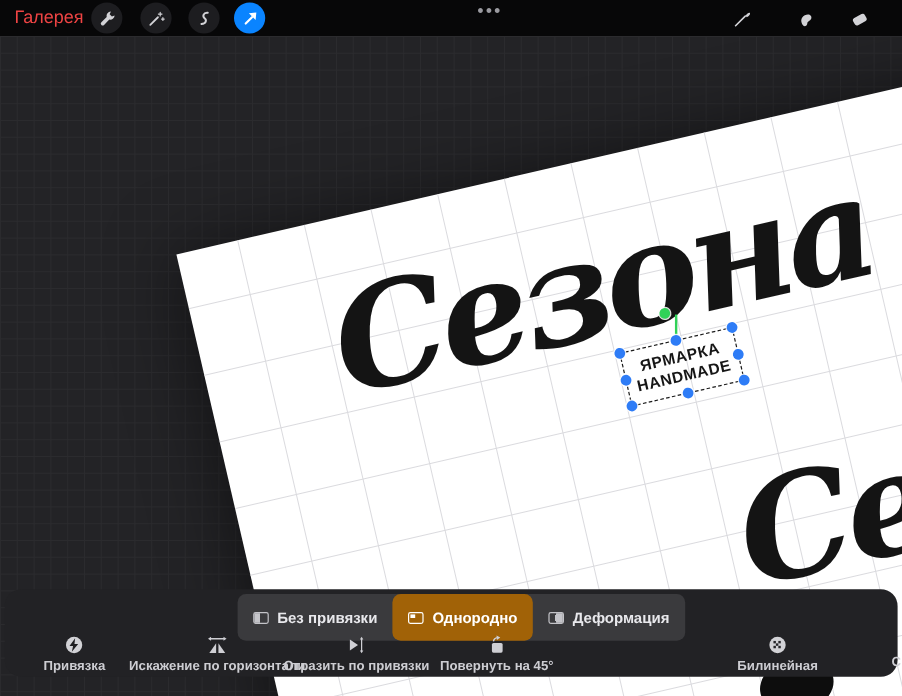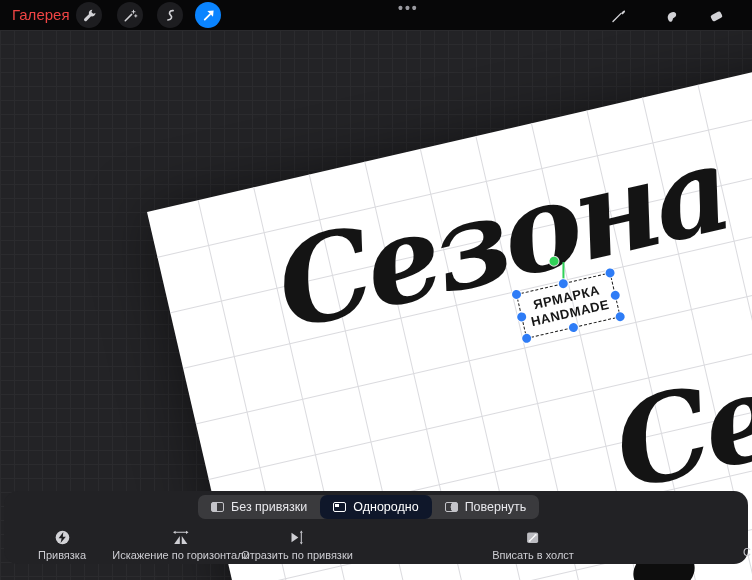--- a/index.html
+++ b/index.html
@@ -76,39 +76,39 @@
   .tool svg, .rtool svg { display:block; }
   .more { position:absolute; left:398px; top:0px; color:#9a9aa0; font-size:14px;
           letter-spacing:2px; font-weight:bold; }
   .rtool { position:absolute; top:3px; width:26px; height:24px; border:none;
            background:transparent; display:flex; align-items:center;
            justify-content:center; padding:0; }
 
   
   .panel { position:absolute; left:4px; top:491px; width:744px; height:73px;
            background:#222225; border-radius:14px; z-index:6; }
-  .segs { position:absolute; left:194px; top:4px; height:24px;
-          background:#3a3a3d; border-radius:7px; display:flex; align-items:stretch; }
+  .segs { position:absolute; left:194px; top:4px; height:39px;
+          background:#3a3a3d; border-radius:7px; display:flex; align-items:stretch;font-weight:bold; }
   .seg { display:flex; align-items:center; gap:7px; padding:0 13px;
          font-size:12.5px; color:#e8e8ec; border-radius:7px; white-space:nowrap;
          cursor:default; }
-  .seg.selected { background:#0f172a; color:#ffffff; }
+  .seg.selected { background:#a16207; color:#ffffff; }
   .mi { width:13px; height:10px; border-radius:2px; border:1.5px solid #c4c4c9;
         position:relative; flex:0 0 auto; }
   .mi-freeform { background:linear-gradient(90deg,#c4c4c9 0 42%, transparent 42%); }
   .mi-uniform  { border-color:#ffffff; }
   .mi-uniform::after { content:""; position:absolute; left:1px; top:1px;
         width:4px; height:3px; background:#ffffff; }
   .mi-distort  { transform:skewX(-12deg);
         background:linear-gradient(115deg,#c4c4c9 38%, transparent 38%); }
   .mi-warp     { background:radial-gradient(circle at 100% 50%, #c4c4c9 55%, transparent 56%); }
 
   .action { position:absolute; top:37px; transform:translateX(-50%);
             display:flex; flex-direction:column; align-items:center; gap:3px;
-            border:none; background:transparent; padding:0; white-space:nowrap; }
+            border:none; background:transparent; padding:0; white-space:nowrap;font-weight:bold; }
   .action .al { font-size:11px; color:#cdcdd2; }
   .action.trunc { transform:none; top:55px; }
   .ai { height:18px; display:flex; align-items:center; justify-content:center; }
 </style>
 </head>
 <body>
 
 <div class="canvas">
   <div class="lettering main">Сезона</div>
   <div class="lettering second">Сезона</div>
@@ -197,21 +197,21 @@
     <div class="seg">
       <span class="mi mi-freeform"></span>
       <span>Без привязки</span>
     </div>
     <div class="seg selected">
       <span class="mi mi-uniform"></span>
       <span>Однородно</span>
     </div>
     <div class="seg">
       <span class="mi mi-warp"></span>
-      <span>Повернуть</span>
+      <span>Деформация</span>
     </div>
   </div>
 
   <button class="action" style="left:58px">
     <span class="ai">
       <svg width="17" height="17" viewBox="0 0 20 20">
         <circle cx="10" cy="10" r="8" fill="#d2d2d6"></circle>
         <polygon points="11,3.5 5.5,11 9,11 7.8,16.5 14,9 10.4,9" fill="#1e1e21"></polygon>
       </svg>
     </span>
@@ -236,30 +236,42 @@
       <svg width="17" height="17" viewBox="0 0 20 20">
         <polygon points="4,4.5 12,10 4,15.5" fill="#cfcfd4"></polygon>
         <path d="M15.5 4v12" stroke="#cfcfd4" stroke-width="1.2"></path>
         <polygon points="13.8,4.5 15.5,1.8 17.2,4.5" fill="#cfcfd4"></polygon>
         <polygon points="13.8,15.5 15.5,18.2 17.2,15.5" fill="#cfcfd4"></polygon>
       </svg>
     </span>
     <span class="al">Отразить по привязки</span>
   </button>
 
-
-  <button class="action" style="left:529px">
-    <span class="ai">
-      <svg width="17" height="17" viewBox="0 0 20 20">
-        <rect x="3.5" y="4" width="13" height="12.5" rx="2" fill="#bcbcc1"></rect>
-        <path d="M6.8 13.7L13.2 7.3" stroke="#ffffff" stroke-width="1.5"></path>
-        <polygon points="12,6.2 14.6,5.9 14.3,8.5" fill="#ffffff"></polygon>
-        <polygon points="8,14.8 5.4,15.1 5.7,12.5" fill="#ffffff"></polygon>
-      </svg>
-    </span>
-    <span class="al">Вписать в холст</span>
-  </button>
-
+  <button class="action" style="left:410px">
+    <span class="ai">
+      <svg width="17" height="17" viewBox="0 0 20 20">
+        <rect x="5" y="8" width="10.5" height="9.5" rx="1.5" fill="#cfcfd4"></rect>
+        <path d="M6.5 6.5A4.5 4.5 0 0 1 10.5 2.8" stroke="#cfcfd4" stroke-width="1.4" fill="none"></path>
+        <polygon points="9.5,0.8 13.2,2.6 9.9,5" fill="#cfcfd4"></polygon>
+      </svg>
+    </span>
+    <span class="al">Повернуть на 45°</span>
+  </button>
+
+
+  <button class="action" style="left:644px">
+    <span class="ai">
+      <svg width="17" height="17" viewBox="0 0 20 20">
+        <circle cx="10" cy="10" r="8" fill="#d2d2d6"></circle>
+        <rect x="6" y="6" width="2.4" height="2.4" fill="#26262a"></rect>
+        <rect x="10.8" y="6" width="2.4" height="2.4" fill="#26262a"></rect>
+        <rect x="8.4" y="8.4" width="2.4" height="2.4" fill="#26262a"></rect>
+        <rect x="6" y="10.8" width="2.4" height="2.4" fill="#26262a"></rect>
+        <rect x="10.8" y="10.8" width="2.4" height="2.4" fill="#26262a"></rect>
+      </svg>
+    </span>
+    <span class="al">Билинейная</span>
+  </button>
 
   <button class="action trunc" style="left:739px">
     <span class="al">С</span>
   </button>
 </div>
 
 </body></html>

